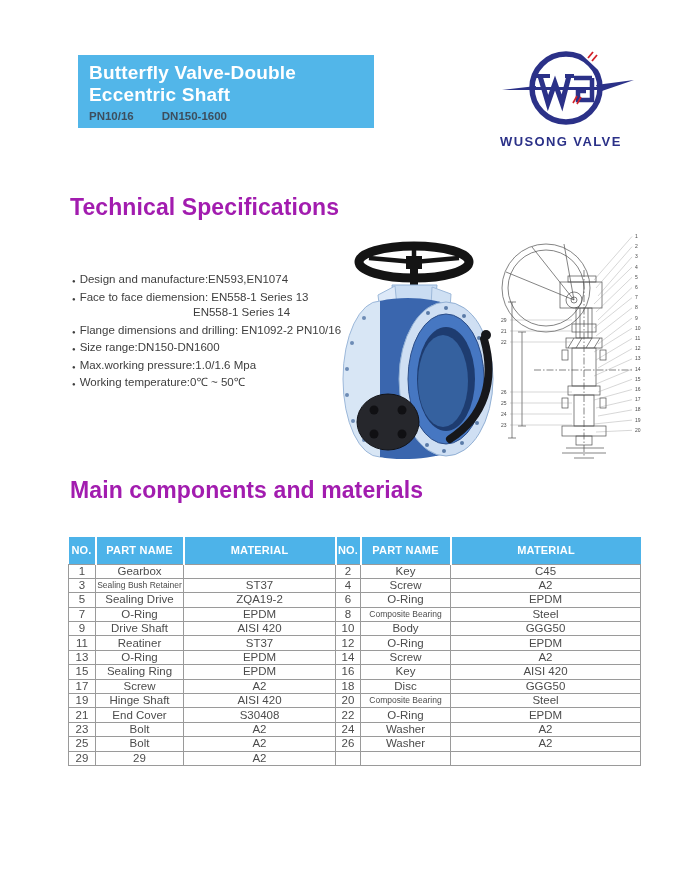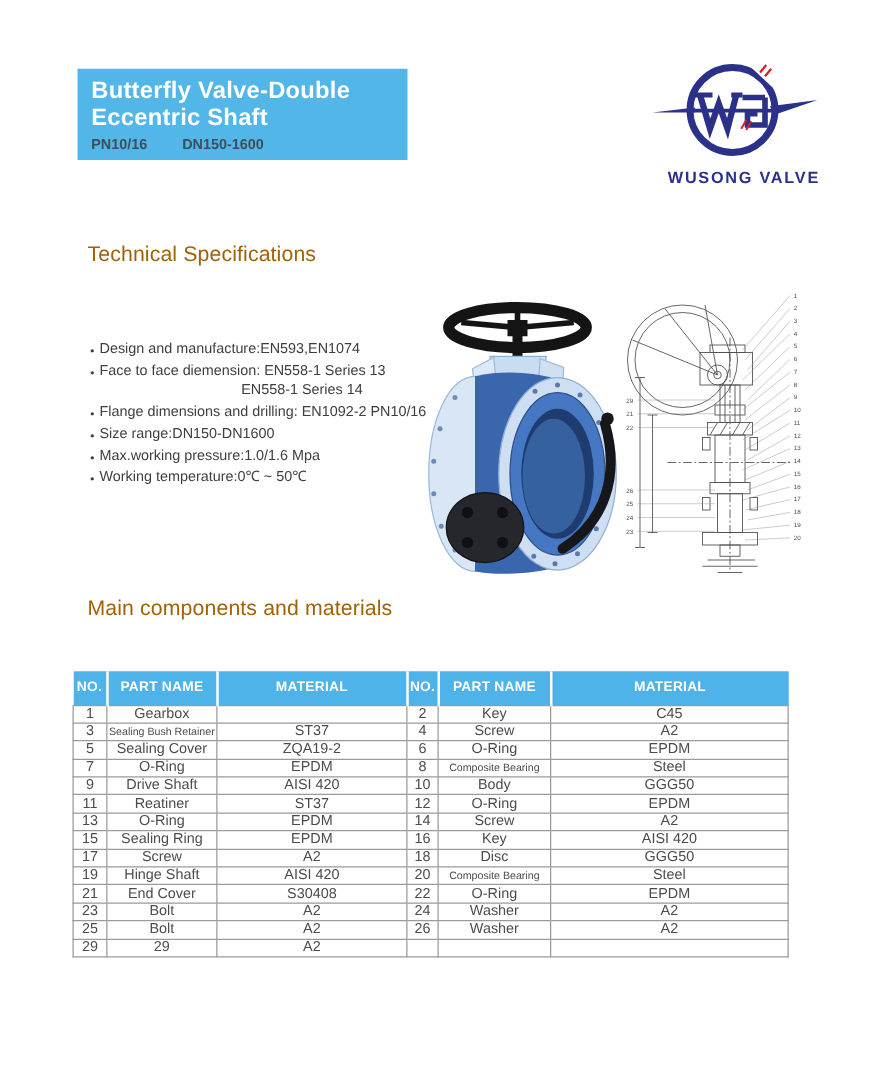--- a/index.html
+++ b/index.html
@@ -1,49 +1,49 @@
 <!DOCTYPE html>
 <html><head>
 <meta charset="utf-8">
 <style>
   * { margin:0; padding:0; box-sizing:border-box; }
   html,body { background:#fff; }
   body { font-family:"Liberation Sans", sans-serif; }
   .page { position:relative; width:700px; height:869px; background:#fff; overflow:hidden; }
 
   
-  .header-box { position:absolute; left:62px; top:55px; width:264px; height:73px;
+  .header-box { position:absolute; left:78px; top:55px; width:296px; height:73px;
     background:#52b6e9; padding:7px 0 0 11px; }
   .header-title { color:#fff; font-size:19px; font-weight:bold; line-height:22px; letter-spacing:.2px; }
   .header-sub { margin-top:4px; font-size:11.5px; font-weight:600; color:#3d4e5d; display:flex; }
   .header-sub span:first-child { margin-right:28px; }
 
   
-  .logo { position:absolute; left:520px; top:45px; width:136px; text-align:right; }
+  .logo { position:absolute; left:500px; top:45px; width:136px; text-align:left; }
   .logo svg { display:block; margin:0 auto; }
   .logo-text { margin-top:1px; font-size:13px; font-weight:bold; color:#2b3188; letter-spacing:1.4px; }
 
   
-  .section-title { position:absolute; color:#a16207; font-size:17px; font-weight:400; letter-spacing:.1px; }
+  .section-title { position:absolute; color:#a21caf; font-size:23px; font-weight:700; letter-spacing:.1px; }
   .title-tech { left:70px; top:194px; }
   .title-comp { left:70px; top:477px; }
 
   
   .spec-list { position:absolute; left:72px; top:229px; width:300px; font-size:11.5px; color:#3e3e3e;margin-top:44px; }
   .spec-item { display:flex; line-height:12.5px; margin-bottom:5px; }
   .spec-item .dot { font-size:6px; margin-right:4px; position:relative; top:2px; }
   .spec-item.indent { margin-left:121px; margin-top:-2px; }
 
   
   .valve-figure { position:absolute; left:334px; top:233px; }
   .drawing-figure { position:absolute; left:498px; top:224px; }
   .callout { font-size:5px; fill:#4a4a4a; }
 
   
-  .components-table { position:absolute; left:58px; top:537px; width:572px;
+  .components-table { position:absolute; left:68px; top:537px; width:572px;
     border-collapse:collapse; table-layout:fixed; font-size:11.5px; color:#4c4c4c;border-radius:15px; }
   .components-table col.c-no { width:27px; }
   .components-table col.c-name { width:88px; }
   .components-table col.c-mat { width:152px; }
   .components-table col.c-no2 { width:25px; }
   .components-table col.c-name2 { width:90px; }
   .components-table col.c-mat2 { width:190px; }
   .components-table th { background:#4db3e9; color:#fff; font-size:11px; font-weight:bold;
     height:27px; letter-spacing:.2px; border-right:2px solid #fff; border-bottom:1px solid #9a9a9a; }
   .components-table th:last-child { border-right:none; }
@@ -301,21 +301,21 @@
         <tr>
           <td>3</td>
           <td class="small-cell">Sealing Bush Retainer</td>
           <td>ST37</td>
           <td>4</td>
           <td>Screw</td>
           <td>A2</td>
         </tr>
         <tr>
           <td>5</td>
-          <td>Sealing Cover</td>
+          <td>Sealing Drive</td>
           <td>ZQA19-2</td>
           <td>6</td>
           <td>O-Ring</td>
           <td>EPDM</td>
         </tr>
         <tr>
           <td>7</td>
           <td>O-Ring</td>
           <td>EPDM</td>
           <td>8</td>

